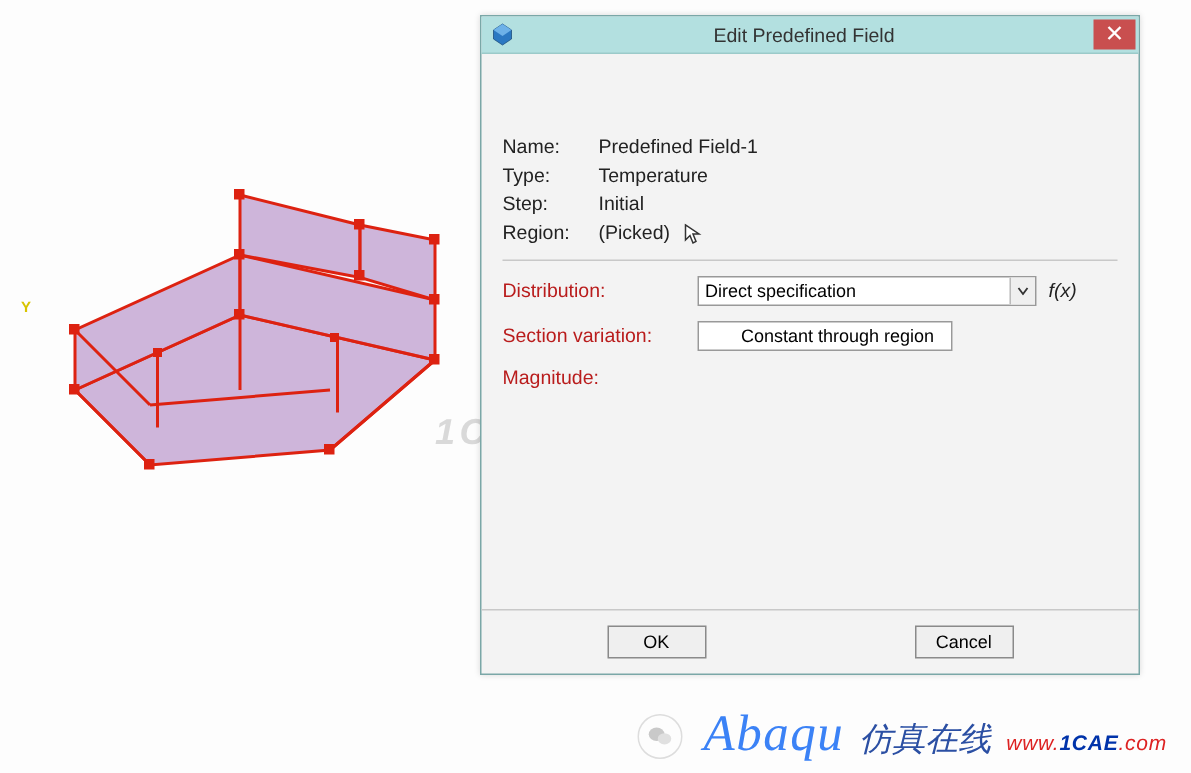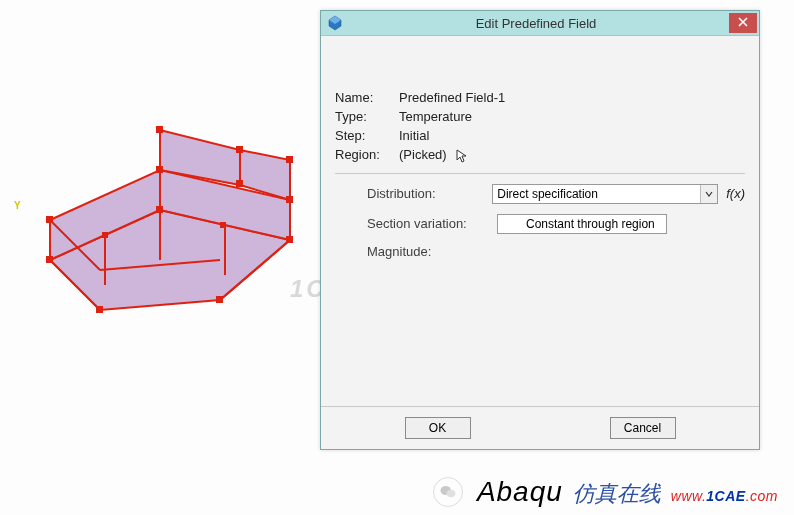--- a/index.html
+++ b/index.html
@@ -113,22 +113,21 @@
     border-top: 1px solid #c8c8c8;
     margin: 2px 0 10px 0;
   }
   .form-row {
     display: flex;
     align-items: center;
     margin-bottom: 10px;
   }
   .form-label {
     width: 130px;
-    color: #404040;
-    margin-left: 32px;
+    color: #b91c1c;
   }
   .combo, .textbox {
     height: 20px;
     border: 1px solid #999;
     background: #fff;
     font-family: inherit;
     font-size: 12px;
     padding: 0 4px;
     box-sizing: border-box;
   }
@@ -192,24 +191,24 @@
     display: inline-flex;
     align-items: center;
     border: 1px solid #ddd;
     border-radius: 50%;
     width: 28px;
     height: 28px;
     justify-content: center;
     margin-right: 4px;
   }
   .wm-txt-grey {
-    font-family: Liberation Sans, sans-serif;
-    font-size: 28px;
-    font-style: italic;
-    color: #000000;
+    font-family: Liberation Serif, serif;
+    font-size: 34px;
+    font-style: italic;
+    color: #3b82f6;
     letter-spacing: 1px;
   }
   .wm-txt-cn {
     font-family: "SimHei","Microsoft YaHei";
     font-size: 22px;
     color: #2b4fa3;
     font-weight: normal;
     font-style: italic;
   }
   .wm-url {

